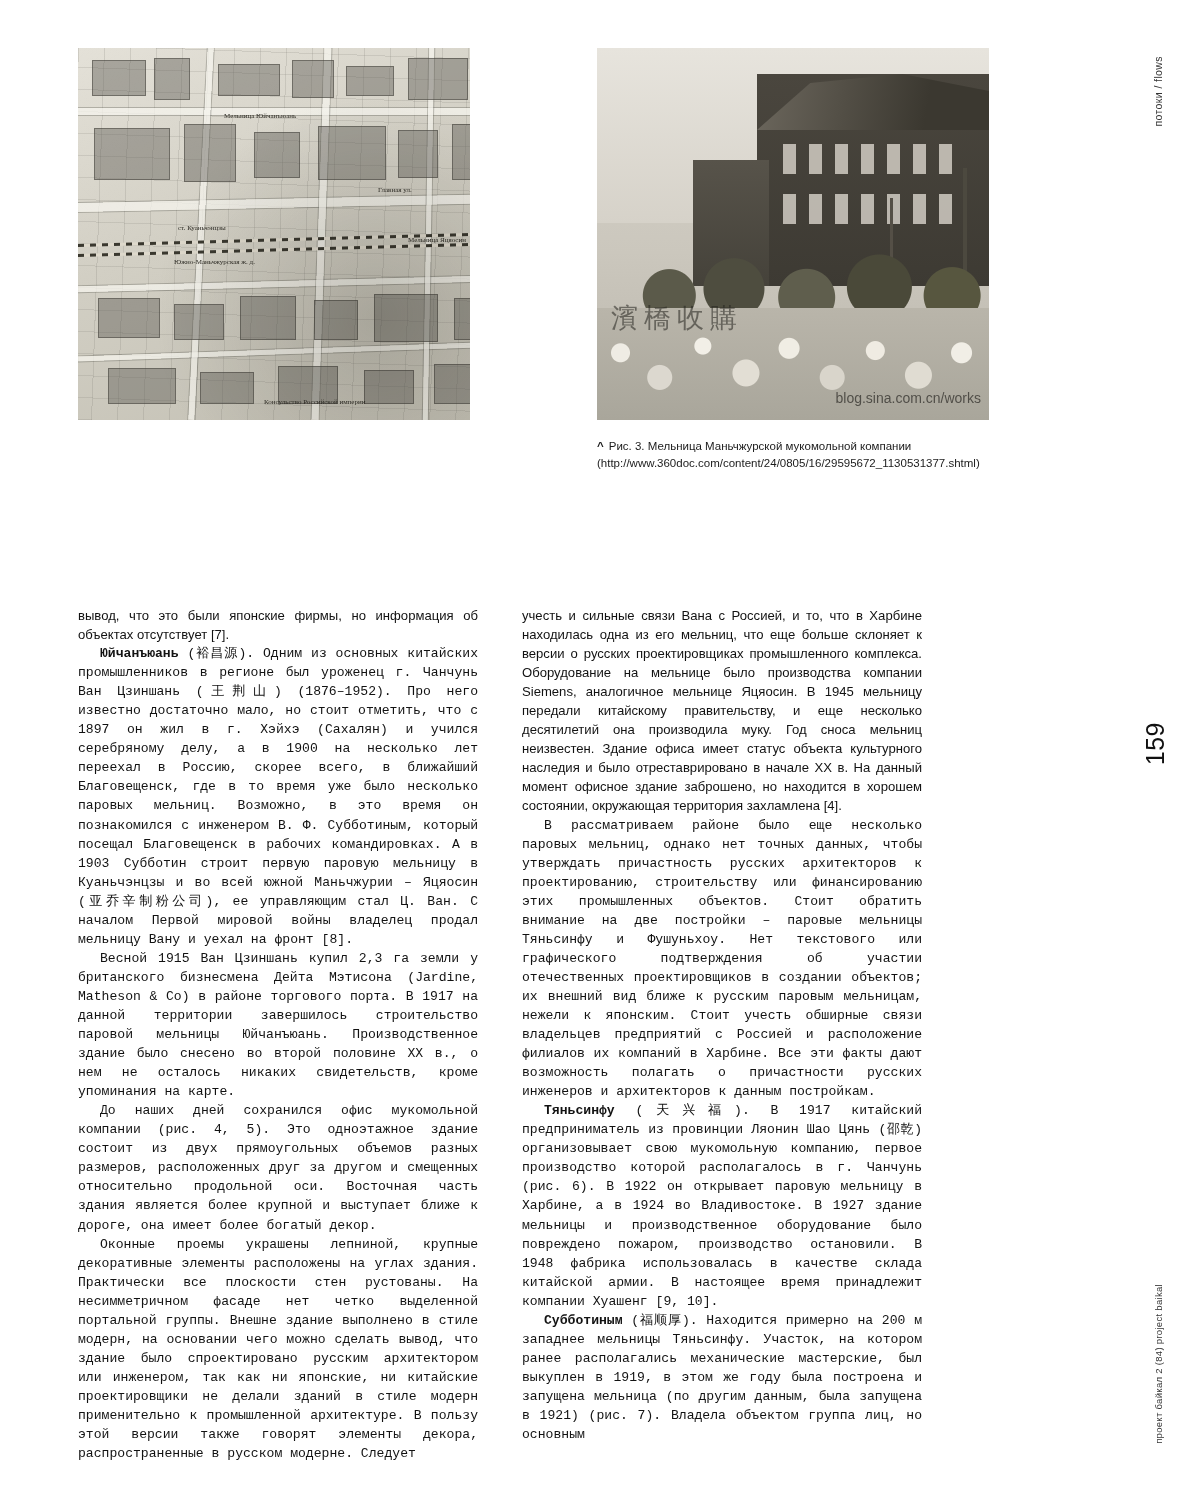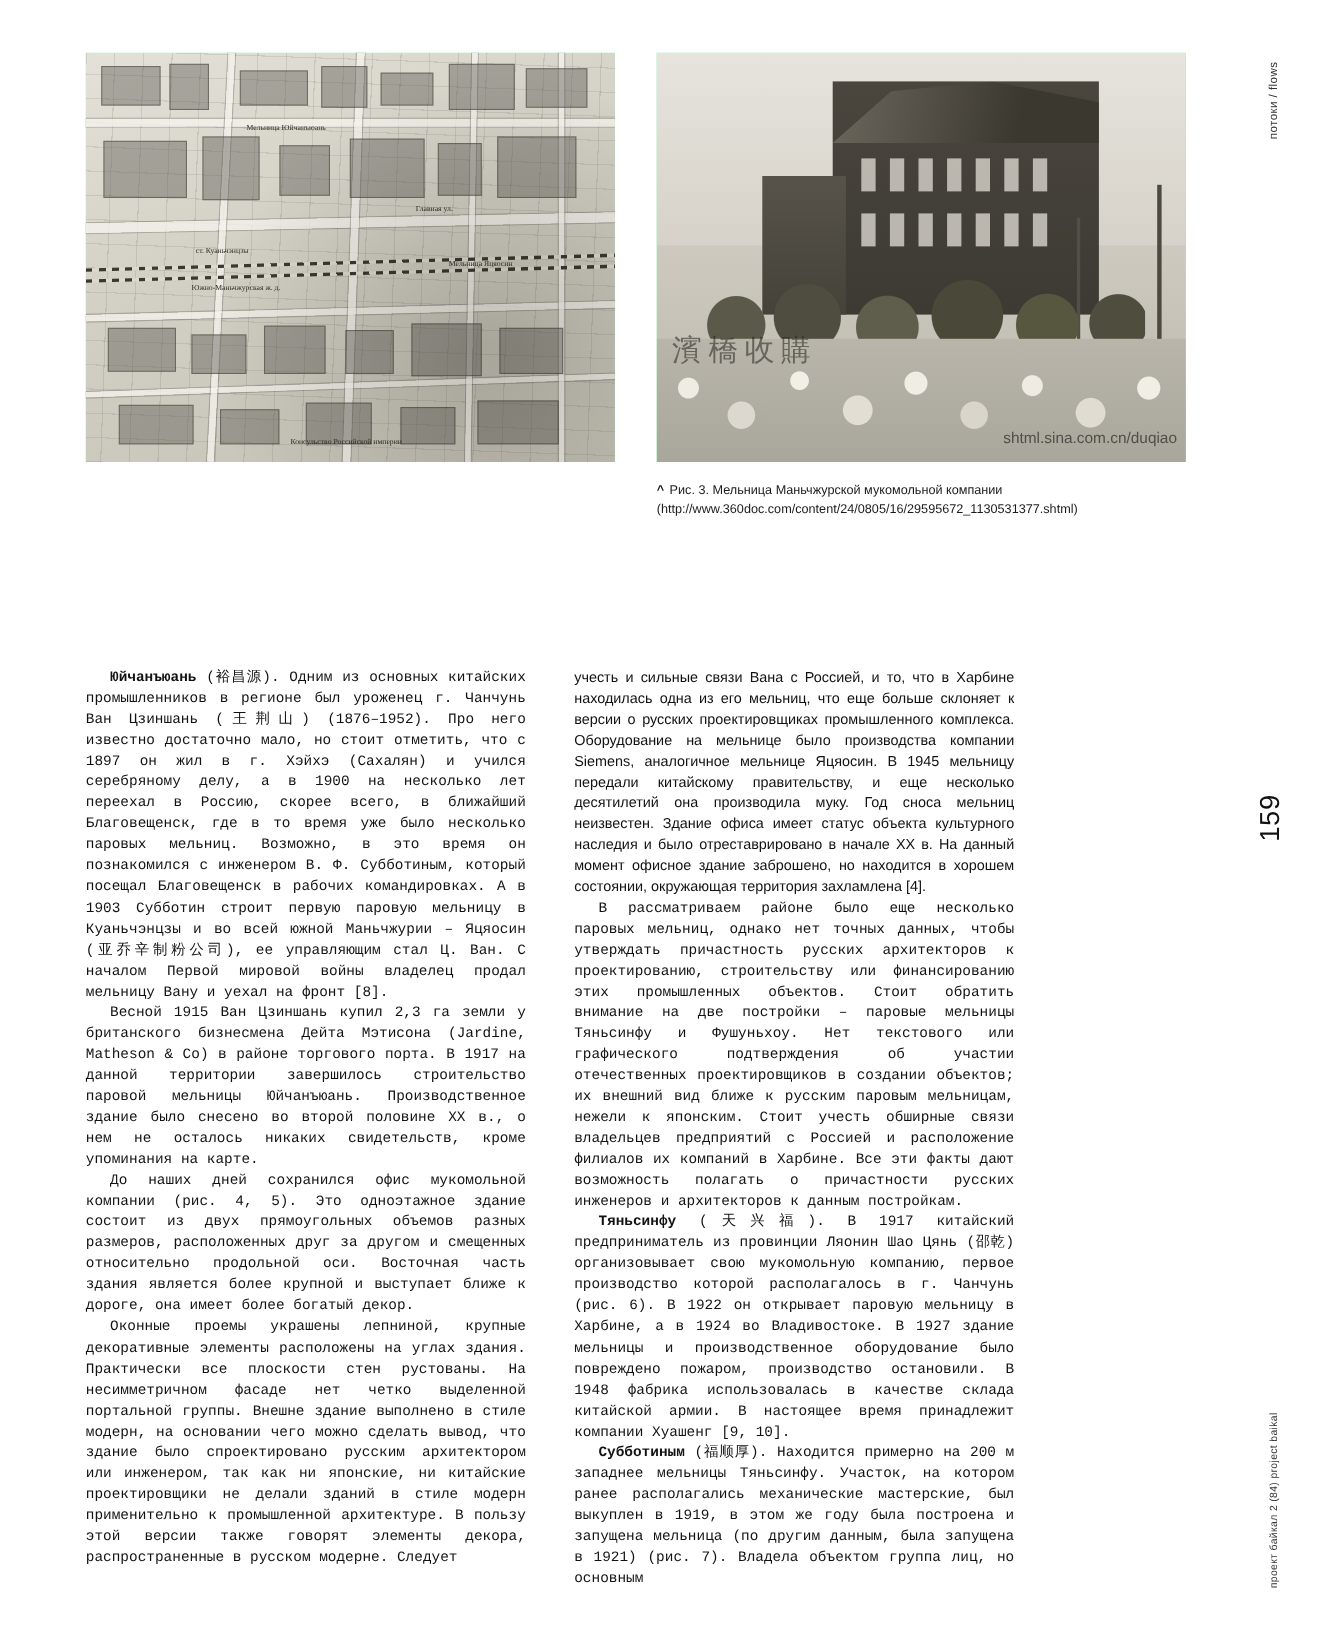--- a/index.html
+++ b/index.html
@@ -22,25 +22,25 @@
     left: 78px;
     top: 48px;
     width: 1044px;
     display: flex;
     gap: 38px;
   }
   .fig {
     width: 481px;
   }
   .fig-frame {
-    width: 481px;
+    width: 392px;
     height: 372px;
     overflow: hidden;
     position: relative;
-    background: #86efac;
+    background: #a3a3a3;
   }
   .fig-caption {
     margin-top: 18px;
     font-size: 11.5px;
     line-height: 1.5;
     color: #1b1b1b;
   }
   .fig-caption .caret {
     font-weight: 700;
     margin-right: 5px;
@@ -327,31 +327,32 @@
         <div class="ph-win" style="left:238px;top:146px;"></div>
         <div class="ph-win" style="left:264px;top:146px;"></div>
         <div class="ph-win" style="left:290px;top:146px;"></div>
         <div class="ph-win" style="left:316px;top:146px;"></div>
         <div class="ph-win" style="left:342px;top:146px;"></div>
         <div class="ph-poles"></div>
         <div class="ph-poles2"></div>
         <div class="ph-trees"></div>
         <div class="ph-rubble"></div>
         <div class="ph-banner">濱橋收購</div>
-        <div class="ph-watermark">shtml.sina.com.cn/duqiao</div>
+        <div class="ph-watermark">blog.sina.com.cn/works</div>
       </div>
     </div>
     <div class="fig-caption">
       <span class="caret">^</span><span>Рис. 3. Мельница Маньчжурской мукомольной компании (http://www.360doc.com/content/24/0805/16/29595672_1130531377.shtml)</span>
     </div>
   </div>
 </div>
 
 <div class="columns">
   <div class="col" id="col-left">
+      <p><span>вывод, что это были японские фирмы, но информация об объектах отсутствует [7].</span></p>
       <p class="indent"><b>Юйчанъюань</b><span> (裕昌源). Одним из основных китайских промышленников в регионе был уроженец г. Чанчунь Ван Цзиншань (王荆山) (1876–1952). Про него известно достаточно мало, но стоит отметить, что с 1897 он жил в г. Хэйхэ (Сахалян) и учился серебряному делу, а в 1900 на несколько лет переехал в Россию, скорее всего, в ближайший Благовещенск, где в то время уже было несколько паровых мельниц. Возможно, в это время он познакомился с инженером В. Ф. Субботиным, который посещал Благовещенск в рабочих командировках. А в 1903 Субботин строит первую паровую мельницу в Куаньчэнцзы и во всей южной Маньчжурии – Яцяосин (亚乔辛制粉公司), ее управляющим стал Ц. Ван. С началом Первой мировой войны владелец продал мельницу Вану и уехал на фронт [8].</span></p>
       <p class="indent"><span>Весной 1915 Ван Цзиншань купил 2,3 га земли у британского бизнесмена Дейта Мэтисона (Jardine, Matheson &amp; Co) в районе торгового порта. В 1917 на данной территории завершилось строительство паровой мельницы Юйчанъюань. Производственное здание было снесено во второй половине XX в., о нем не осталось никаких свидетельств, кроме упоминания на карте.</span></p>
       <p class="indent"><span>До наших дней сохранился офис мукомольной компании (рис. 4, 5). Это одноэтажное здание состоит из двух прямоугольных объемов разных размеров, расположенных друг за другом и смещенных относительно продольной оси. Восточная часть здания является более крупной и выступает ближе к дороге, она имеет более богатый декор.</span></p>
       <p class="indent"><span>Оконные проемы украшены лепниной, крупные декоративные элементы расположены на углах здания. Практически все плоскости стен рустованы. На несимметричном фасаде нет четко выделенной портальной группы. Внешне здание выполнено в стиле модерн, на основании чего можно сделать вывод, что здание было спроектировано русским архитектором или инженером, так как ни японские, ни китайские проектировщики не делали зданий в стиле модерн применительно к промышленной архитектуре. В пользу этой версии также говорят элементы декора, распространенные в русском модерне. Следует</span></p>
     </div>
   <div class="col" id="col-right">
       <p><span>учесть и сильные связи Вана с Россией, и то, что в Харбине находилась одна из его мельниц, что еще больше склоняет к версии о русских проектировщиках промышленного комплекса. Оборудование на мельнице было производства компании Siemens, аналогичное мельнице Яцяосин. В 1945 мельницу передали китайскому правительству, и еще несколько десятилетий она производила муку. Год сноса мельниц неизвестен. Здание офиса имеет статус объекта культурного наследия и было отреставрировано в начале XX в. На данный момент офисное здание заброшено, но находится в хорошем состоянии, окружающая территория захламлена [4].</span></p>
       <p class="indent"><span>В рассматриваем районе было еще несколько паровых мельниц, однако нет точных данных, чтобы утверждать причастность русских архитекторов к проектированию, строительству или финансированию этих промышленных объектов. Стоит обратить внимание на две постройки – паровые мельницы Тяньсинфу и Фушуньхоу. Нет текстового или графического подтверждения об участии отечественных проектировщиков в создании объектов; их внешний вид ближе к русским паровым мельницам, нежели к японским. Стоит учесть обширные связи владельцев предприятий с Россией и расположение филиалов их компаний в Харбине. Все эти факты дают возможность полагать о причастности русских инженеров и архитекторов к данным постройкам.</span></p>
       <p class="indent"><b>Тяньсинфу</b><span> (天兴福). В 1917 китайский предприниматель из провинции Ляонин Шао Цянь (邵乾) организовывает свою мукомольную компанию, первое производство которой располагалось в г. Чанчунь (рис. 6). В 1922 он открывает паровую мельницу в Харбине, а в 1924 во Владивостоке. В 1927 здание мельницы и производственное оборудование было повреждено пожаром, производство остановили. В 1948 фабрика использовалась в качестве склада китайской армии. В настоящее время принадлежит компании Хуашенг [9, 10].</span></p>
       <p class="indent"><b>Субботиным</b><span> (福顺厚). Находится примерно на 200 м западнее мельницы Тяньсинфу. Участок, на котором ранее располагались механические мастерские, был выкуплен в 1919, в этом же году была построена и запущена мельница (по другим данным, была запущена в 1921) (рис. 7). Владела объектом группа лиц, но основным</span></p>

